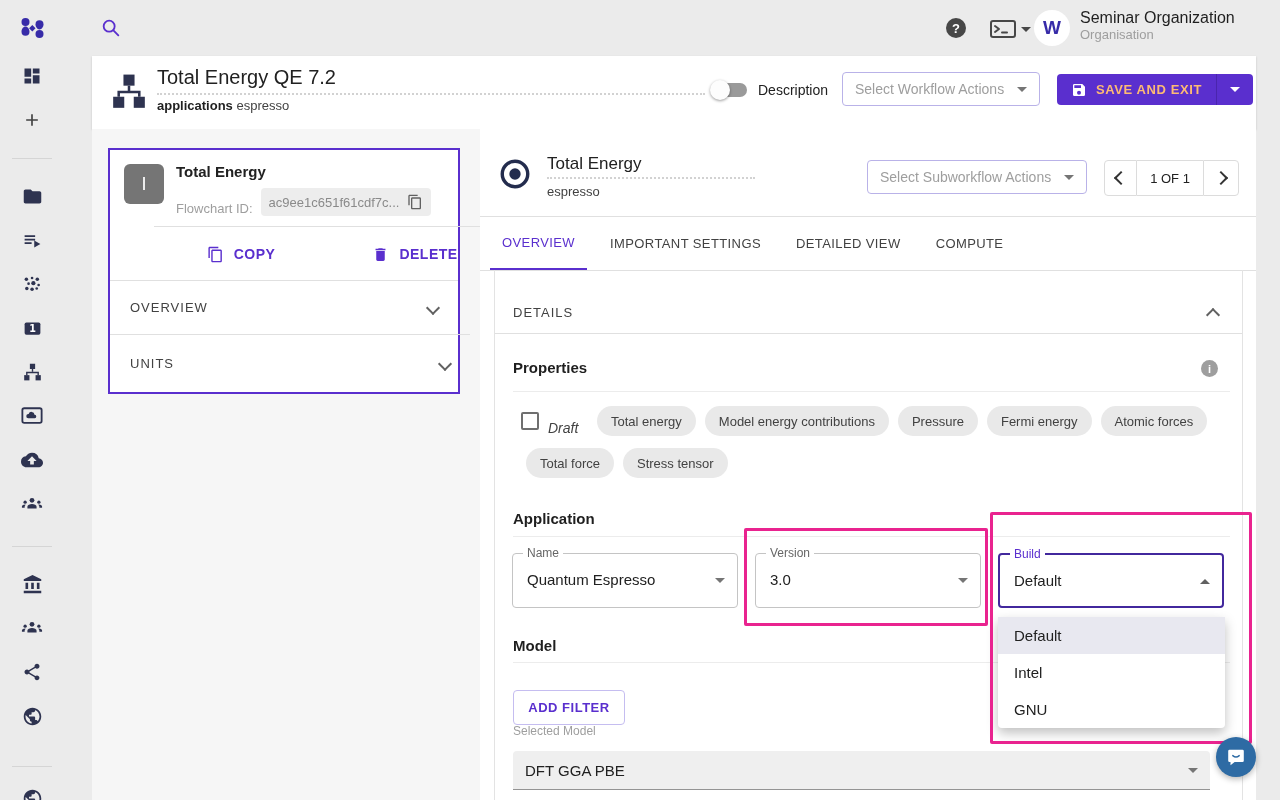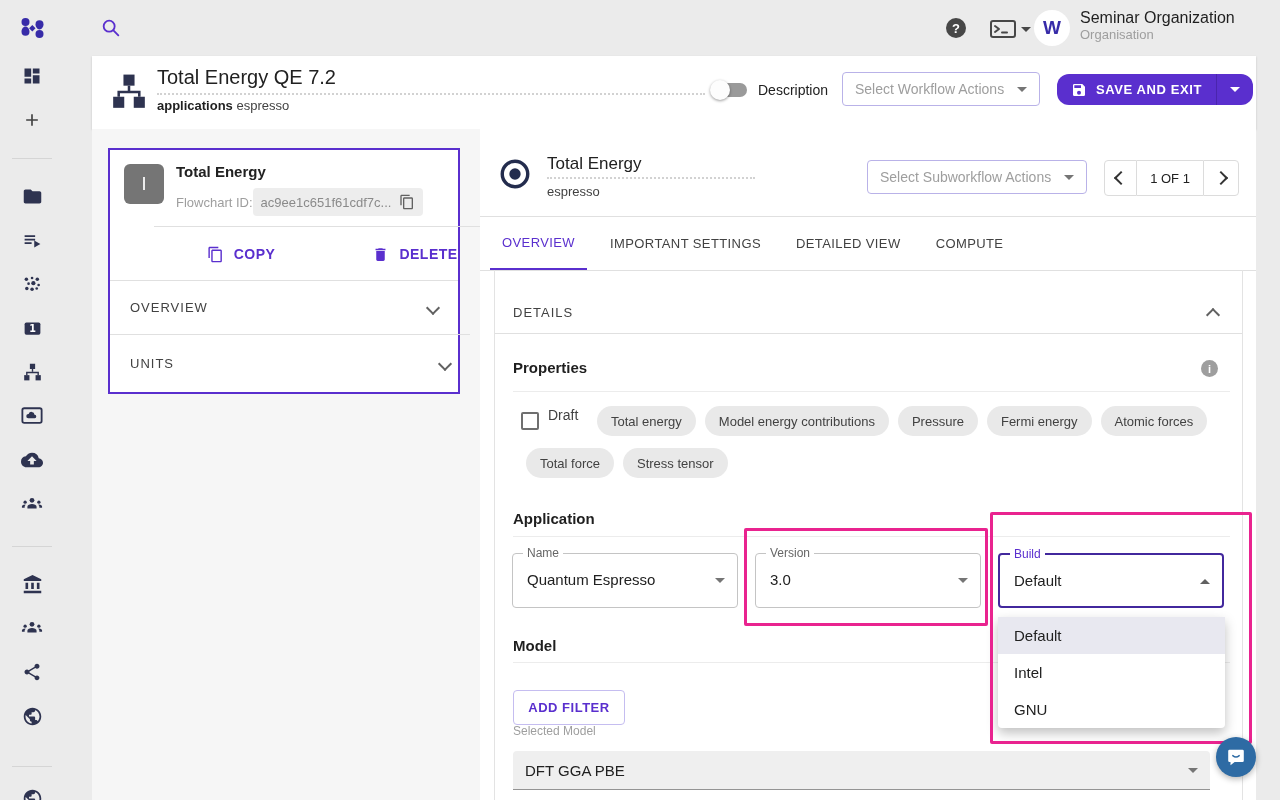--- a/index.html
+++ b/index.html
@@ -33,21 +33,21 @@
   
   .wf-header{left:92px;top:56px;width:1164px;height:73px;background:#fff;box-shadow:0 1px 2px rgba(0,0,0,.18);}
   .wf-title{font-size:20px;color:#212121;}
   .wf-sub{font-size:13px;color:#424242;}
   .wf-sub b{color:#1f1f1f;}
   .toggle{width:34px;height:14px;border-radius:7px;background:#9a9a9a;position:relative;}
   .toggle .knob{position:absolute;left:-3px;top:-3px;width:20px;height:20px;border-radius:50%;background:#fdfdfd;box-shadow:0 1px 3px rgba(0,0,0,.4);}
   .outline-select{border:1px solid #b9b2e8;border-radius:4px;background:#fff;height:34px;
       display:flex;align-items:center;justify-content:space-between;padding:0 12px;box-sizing:border-box;
       color:#9e9e9e;font-size:14px;cursor:pointer;}
-  .save-btn{height:31px;background:#5a2fce;border-radius:12px;display:flex;color:#ffffff;overflow:hidden;cursor:pointer;}
+  .save-btn{height:31px;background:#5a2fce;border-radius:4px;display:flex;color:#fdba74;overflow:hidden;cursor:pointer;}
   .save-main{display:flex;align-items:center;gap:9px;padding:0 14px;font-size:13px;font-weight:bold;letter-spacing:.6px;}
   .save-arrow{width:36px;display:flex;align-items:center;justify-content:center;border-left:1px solid #4a25ad;}
   .save-arrow .caret-down{border-top-color:#fff;}
 
   
   .rail-icon{left:20px;width:24px;height:24px;display:flex;align-items:center;justify-content:center;cursor:pointer;}
   .rail-div{left:12px;width:40px;height:1px;background:#d5d5d5;}
 
   
   .left-panel{left:92px;top:129px;width:388px;height:671px;background:#f6f6f6;}
@@ -284,21 +284,21 @@
       <div class="save-arrow">
         <div class="caret-down"></div>
       </div>
     </div>
   </div>
 
   <div class="abs left-panel"></div>
   <div class="abs unit-card">
     <div class="abs badge" style="left:14px;top:14px;">I</div>
     <div class="abs uc-title" style="left:66px;top:13px;">Total Energy</div>
-    <div class="abs flex" style="left:66px;top:38px;">
+    <div class="abs flex" style="left:66px;top:38px;gap:8px;align-items:flex-end;">
       <span class="fc-label">Flowchart ID:</span>
       <span class="fc-box">
         <span>ac9ee1c651f61cdf7c...</span>
         <svg width="16" height="16" viewBox="0 0 24 24" fill="#616161">
           <path d="M16 1H4c-1.1 0-2 .9-2 2v14h2V3h12V1zm3 4H8c-1.1 0-2 .9-2 2v14c0 1.1.9 2 2 2h11c1.1 0 2-.9 2-2V7c0-1.1-.9-2-2-2zm0 16H8V7h11v14z"></path>
         </svg>
       </span>
     </div>
     <div class="abs uc-row" style="left:0;top:76px;width:348px;height:54px;margin-left:44px;">
       <div class="uc-btn">
@@ -367,21 +367,21 @@
   <div class="abs" style="left:1208px;top:310px;cursor:pointer;">
     <div class="chev chev-up"></div>
   </div>
   <div class="abs hdiv" style="left:495px;top:333px;width:747px;"></div>
 
   <div class="abs sub-title" style="left:513px;top:359px;">Properties</div>
   <div class="abs info-i" style="left:1201px;top:360px;">i</div>
   <div class="abs hdiv-light" style="left:513px;top:391px;width:717px;"></div>
 
   <div class="abs checkbox" style="left:521px;top:412px;"></div>
-  <div class="abs" style="left:548px;top:407px;font-size:14px;color:#424242;">Draft</div>
+  <div class="abs" style="left:548px;top:420px;font-size:14px;color:#424242;font-style:italic;">Draft</div>
   <div class="abs chip-row" style="left:597px;top:406px;">
     <div class="chip">Total energy</div>
     <div class="chip">Model energy contributions</div>
     <div class="chip">Pressure</div>
     <div class="chip">Fermi energy</div>
     <div class="chip">Atomic forces</div>
   </div>
   <div class="abs chip-row" style="left:526px;top:448px;">
     <div class="chip">Total force</div>
     <div class="chip">Stress tensor</div>

